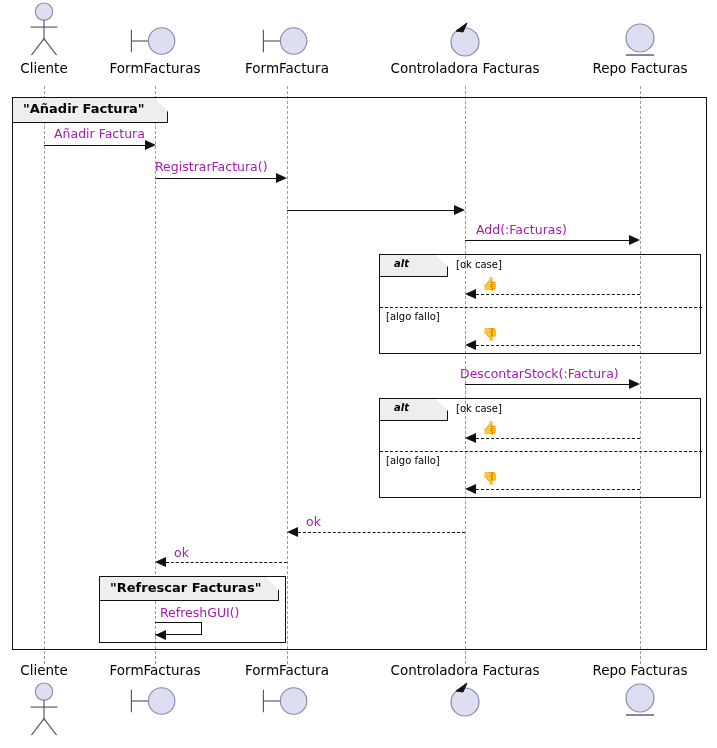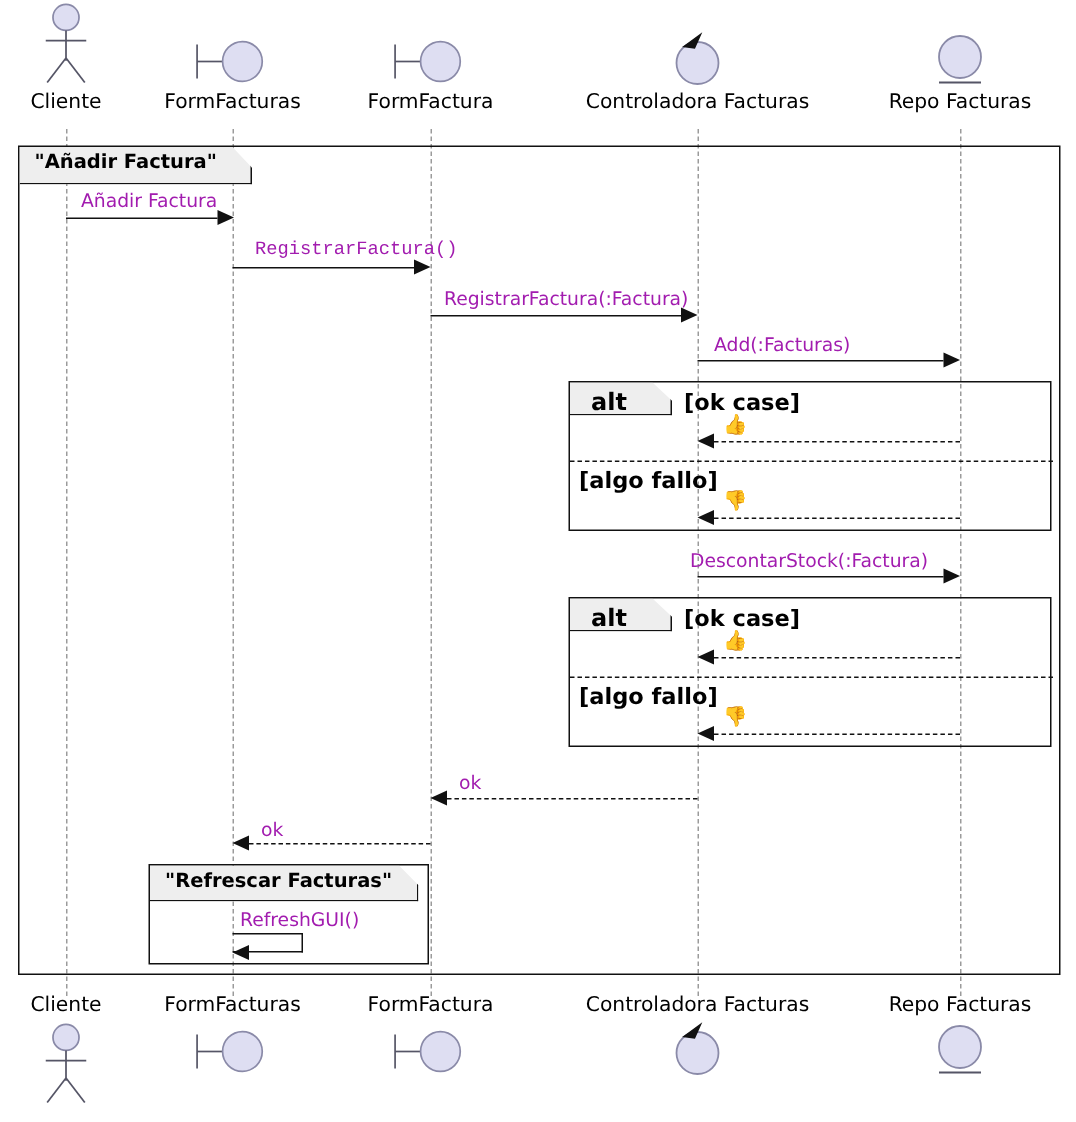--- a/index.html
+++ b/index.html
@@ -73,27 +73,28 @@
     border-bottom: 1.6px solid #111;
     font-weight: bold;
     font-size: 13px;
     padding: 3px 22px 3px 10px;
     box-sizing: border-box;
     white-space: nowrap;
     clip-path: polygon(0 0, calc(100% - 13px) 0, 100% 55%, 100% 100%, 0 100%);
   }
   .alt-op {
     font-weight: bold;
-    font-size: 16px;
+    font-size: 10px;
     padding: 2px 26px 2px 14px;
+    font-style: italic;
   }
   .guard {
     position: absolute;
-    font-weight: bold;
-    font-size: 15px;
+    font-weight: normal;
+    font-size: 10px;
     white-space: nowrap;
   }
   .alt-divider {
     position: absolute;
     height: 0;
     border-top: 1.3px dashed #111;
   }
 
   
   .msg-line {
@@ -203,25 +204,24 @@
   <div class="lifeline" style="left:640px; top:86px; height:578px;"></div>
 
   <div class="frame" style="left:12px; top:97px; width:695px; height:553px;">
     <div class="frame-label" style="width:155px; height:25px;">"Añadir Factura"</div>
   </div>
 
   <div class="msg-label" style="left:54px; top:126px;">Añadir Factura</div>
   <div class="msg-line" style="left:44px; top:145px; width:101px;"></div>
   <div class="arrow-head arrow-right" style="left:145px; top:140px;"></div>
 
-  <div class="msg-label" style="left:170px; top:159px;font-family:Liberation Mono, monospace;">RegistrarFactura()</div>
+  <div class="msg-label" style="left:155px; top:159px;">RegistrarFactura()</div>
   <div class="msg-line" style="left:155px; top:178px; width:121px;"></div>
   <div class="arrow-head arrow-right" style="left:276px; top:173px;"></div>
 
-  <div class="msg-label" style="left:296px; top:191px;">RegistrarFactura(:Factura)</div>
   <div class="msg-line" style="left:287px; top:210px; width:167px;"></div>
   <div class="arrow-head arrow-right" style="left:454px; top:205px;"></div>
 
   <div class="msg-label" style="left:476px; top:222px;">Add(:Facturas)</div>
   <div class="msg-line" style="left:465px; top:240px; width:164px;"></div>
   <div class="arrow-head arrow-right" style="left:629px; top:235px;"></div>
 
   <div class="frame" style="left:379px; top:254px; width:322px; height:100px;">
     <div class="frame-label alt-op" style="width:68px; height:22px; padding-top:3px;">alt</div>
     <div class="alt-divider" style="left:0; top:52px; width:322px;"></div>

